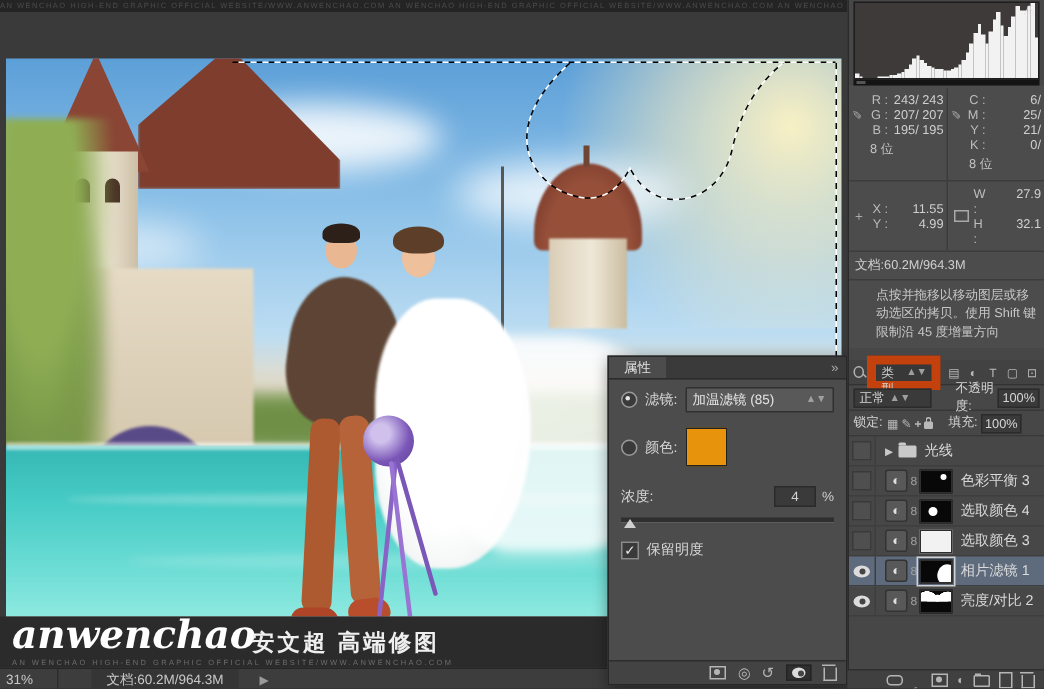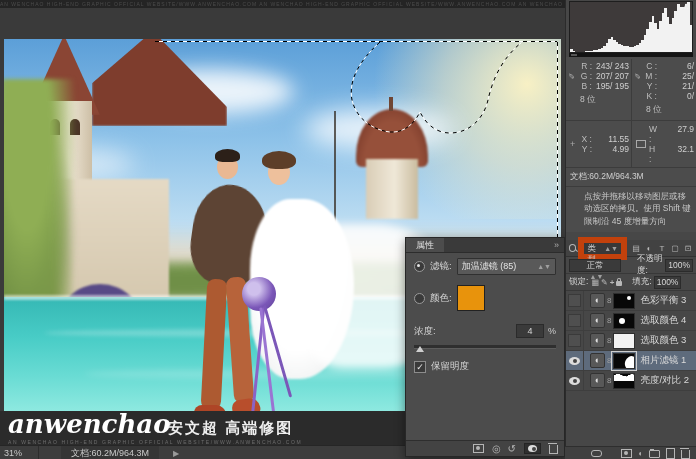--- a/index.html
+++ b/index.html
@@ -51,21 +51,21 @@
   .hintbox{border-top:1px solid #3c3c3c;padding:3px 4px 6px 18px;font-size:8.5px;line-height:1.45;color:#c7c7c7;height:36px;overflow:hidden;}
   
   .lpanel{margin-top:8px;}
   .lfilter{display:flex;align-items:center;height:16px;background:#424242;border-bottom:1px solid #323232;padding:0 3px;}
   .mag{width:6px;height:6px;border:1px solid #b5b5b5;border-radius:50%;position:relative;margin-right:2px;}
   .mag:after{content:"";position:absolute;left:5px;top:5px;width:3px;height:1px;background:#b5b5b5;transform:rotate(45deg);}
   .kind{background:#383838;border:6px solid #c2410c;padding:0 3px;font-size:8.5px;height:11px;line-height:11px;display:flex;align-items:flex-start;color:#d0d0d0;}
   .licos{display:flex;margin-left:4px;gap:3px;color:#b9b9b9;font-size:8px;}
   .licos span{width:10px;text-align:center;}
   .blendrow,.lockrow{display:flex;align-items:center;height:16px;padding:0 3px;background:#474747;border-bottom:1px solid #383838;font-size:8.5px;}
-  .select{background:#3a3a3a;border:1px solid #2b2b2b;height:11px;line-height:11px;padding:0 3px;display:flex;align-items:center;color:#d6d6d6;flex-direction:column;}
+  .select{background:#3a3a3a;border:1px solid #2b2b2b;height:11px;line-height:11px;padding:0 3px;display:flex;align-items:flex-end;color:#d6d6d6;}
   .updn{margin-left:3px;color:#9f9f9f;font-size:7px;}
   .field{background:#3a3a3a;border:1px solid #2b2b2b;height:11px;line-height:11px;padding:0 2px;color:#d6d6d6;margin-left:2px;}
   .lockicos{display:flex;gap:2px;margin-left:3px;color:#b9b9b9;font-size:8px;align-items:center;}
   .lock{width:6px;height:5px;background:#b9b9b9;border-radius:1px;position:relative;margin-top:3px;}
   .lock:before{content:"";position:absolute;left:1px;top:-3px;width:2px;height:3px;border:1px solid #b9b9b9;border-bottom:none;border-radius:2px 2px 0 0;}
   .lrows{background:#474747;}
   .lrow{display:flex;align-items:center;height:19px;border-bottom:1px solid #3e3e3e;position:relative;}
   .lrow.sel{background:#5e6b7c;}
   .eyecol{width:17px;height:100%;border-right:1px solid #3e3e3e;display:flex;align-items:center;justify-content:center;flex:none;}
   .eye{width:11px;height:8px;background:#dcdcdc;border-radius:50%;position:relative;}
@@ -363,20 +363,28 @@
         </span>
         <span style="margin-left:10px;">填充:</span>
         <span class="field"><span>100%</span></span>
       </div>
 
       <div class="lrows">
         <div class="lrow">
           <span class="eyecol">
               <span class="ebox"></span>
             </span>
+          <span class="caret">▶</span>
+          <span class="folder"></span>
+          <span class="lname">光线</span>
+        </div>
+        <div class="lrow">
+          <span class="eyecol">
+              <span class="ebox"></span>
+            </span>
           <span class="adjico">◐</span>
           <span class="chain">8</span>
           <span class="mask">
               <span class="dot" style="right:3px;top:2px;"></span>
             </span>
           <span class="lname">色彩平衡 3</span>
         </div>
         <div class="lrow">
           <span class="eyecol">
               <span class="ebox"></span>

